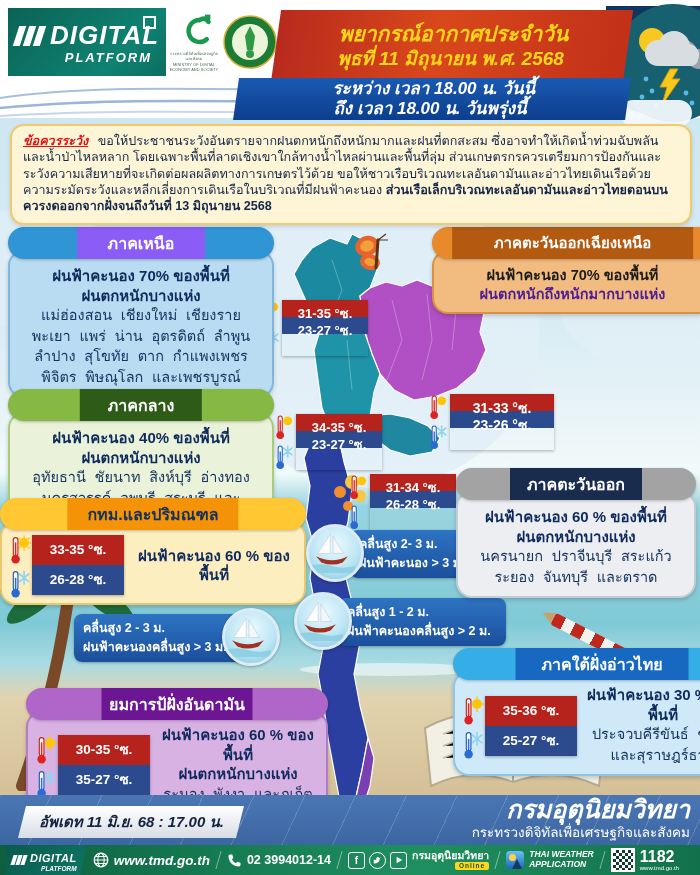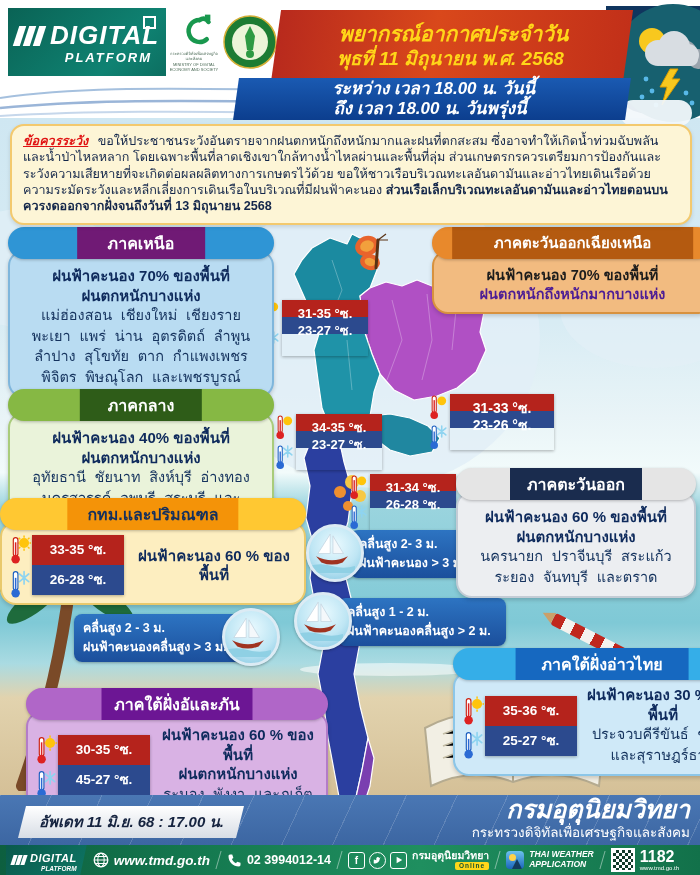--- a/index.html
+++ b/index.html
@@ -71,21 +71,21 @@
   .pill{position:relative;height:32px;border-radius:16px;z-index:2;box-shadow:0 1px 3px rgba(0,0,0,.25);}
   .pill-band{position:absolute;left:50%;top:0;transform:translateX(-50%);height:100%;
     display:flex;align-items:center;justify-content:center;color:#fff;font-weight:bold;font-size:16px;}
   .cbody{border-radius:16px;margin-top:-9px;padding:14px 8px 8px;text-align:center;
     box-shadow:0 2px 4px rgba(0,0,0,.18);}
   .bold-line{font-weight:bold;color:#0e2a5c;font-size:15px;line-height:1.3;}
   .prov{color:#15335e;font-size:14.5px;line-height:1.42;margin-top:1px;font-family:Liberation Mono, monospace;}
 
   .card-north{left:8px;top:227px;width:266px;}
   .card-north .pill{background:#2f95d5;}
-  .card-north .pill-band{background:#701a75;width:48%;}
+  .card-north .pill-band{background:#8b5cf6;width:48%;}
   .card-north .cbody{background:#b9dcf2;border:2px solid #7fb6dc;}
 
   .card-ne{left:432px;top:227px;width:281px;border-radius:21px;}
   .card-ne .pill{background:#e8892c;}
   .card-ne .pill-band{background:#b45a10;width:86%;font-size:15px;}
   .card-ne .cbody{background:#f2bb80;border:2px solid #d8913e;}
   .card-ne .bold-line{color:#1c1c1c;font-size:14.5px;}
   .card-ne .red-line{color:#4c1d95;}
   .card-ne .prov{color:#232323;font-size:14px;line-height:1.38;}
 
@@ -94,21 +94,21 @@
   .card-central .pill-band{background:#2e5c18;width:46%;}
   .card-central .cbody{background:#eaf3da;border:2px solid #a9cc7b;}
 
   .card-bkk{left:0;top:498px;width:306px;}
   .card-bkk .pill{background:#ffc832;}
   .card-bkk .pill-band{background:#f49308;width:56%;color:#14305e;}
   .card-bkk .cbody{background:#fdeec0;border:2px solid #e9c96c;display:flex;align-items:center;gap:8px;
     padding:12px 8px 8px;}
 
   .card-east{left:456px;top:468px;width:240px;}
-  .card-east .pill{background:#e5e5e5;font-family:Liberation Mono, monospace;}
+  .card-east .pill{background:#a3a3a3;font-family:Liberation Mono, monospace;}
   .card-east .pill-band{background:#1a2c4e;width:55%;}
   .card-east .cbody{background:#eceef1;border:2px solid #c3ccd5;}
 
   .card-gulf{left:424px;top:648px;width:298px;margin-left:29px;}
   .card-gulf .pill{background:#35aee8;}
   .card-gulf .pill-band{background:#1668c0;width:58%;}
   .card-gulf .cbody{background:#cfe9f8;border:2px solid #8cc6e8;display:flex;align-items:center;gap:8px;
     padding:12px 8px 8px;}
 
   .card-andaman{left:26px;top:688px;width:302px;}
@@ -461,21 +461,21 @@
       <div class="tside">
         <div class="bold-line">ฝนฟ้าคะนอง 30 % ของพื้นที่</div>
         <div class="prov">ประจวบคีรีขันธ์ ชุมพร และสุราษฎร์ธานี</div>
       </div>
     </div>
   </section>
 
   <section class="card card-andaman">
     <div class="pill">
       <div class="pill-band">
-          <span>ภาคใต้ฝั่งอัและภัน</span>
+          <span>ยมการป้ฝั่งอันดามัน</span>
         </div>
     </div>
     <div class="cbody">
       <div class="tpair">
         <div class="ticons">
           <span>
             <svg width="20" height="30" viewBox="0 0 26 38">
                 <circle cx="17" cy="10" r="6.5" fill="#ffc40c"></circle>
                 <g stroke="#ffc40c" stroke-width="2">
                   <path d="M17,0 v3 M17,17 v3 M7,10 h3 M24,10 h2"></path>
@@ -491,21 +491,21 @@
                   <path d="M17,3 V19 M11,6 L23,16 M23,6 L11,16"></path>
                 </g>
                 <rect x="3" y="3" width="6" height="24" rx="3" fill="#fff" stroke="#1b5ec0" stroke-width="1.5"></rect>
                 <rect x="5" y="11" width="2" height="16" fill="#2a6ad4"></rect>
                 <circle cx="6" cy="31" r="5.5" fill="#2a6ad4"></circle>
               </svg>
           </span>
         </div>
         <div class="tvals">
           <div class="thi">30-35 °ซ.</div>
-          <div class="tlo">45-27 °ซ.</div>
+          <div class="tlo">35-27 °ซ.</div>
         </div>
       </div>
       <div class="tside">
         <div class="bold-line">ฝนฟ้าคะนอง 60 % ของพื้นที่</div>
         <div class="bold-line">ฝนตกหนักบางแห่ง</div>
         <div class="prov">ระนอง พังงา และภูเก็ต</div>
       </div>
     </div>
   </section>
 

